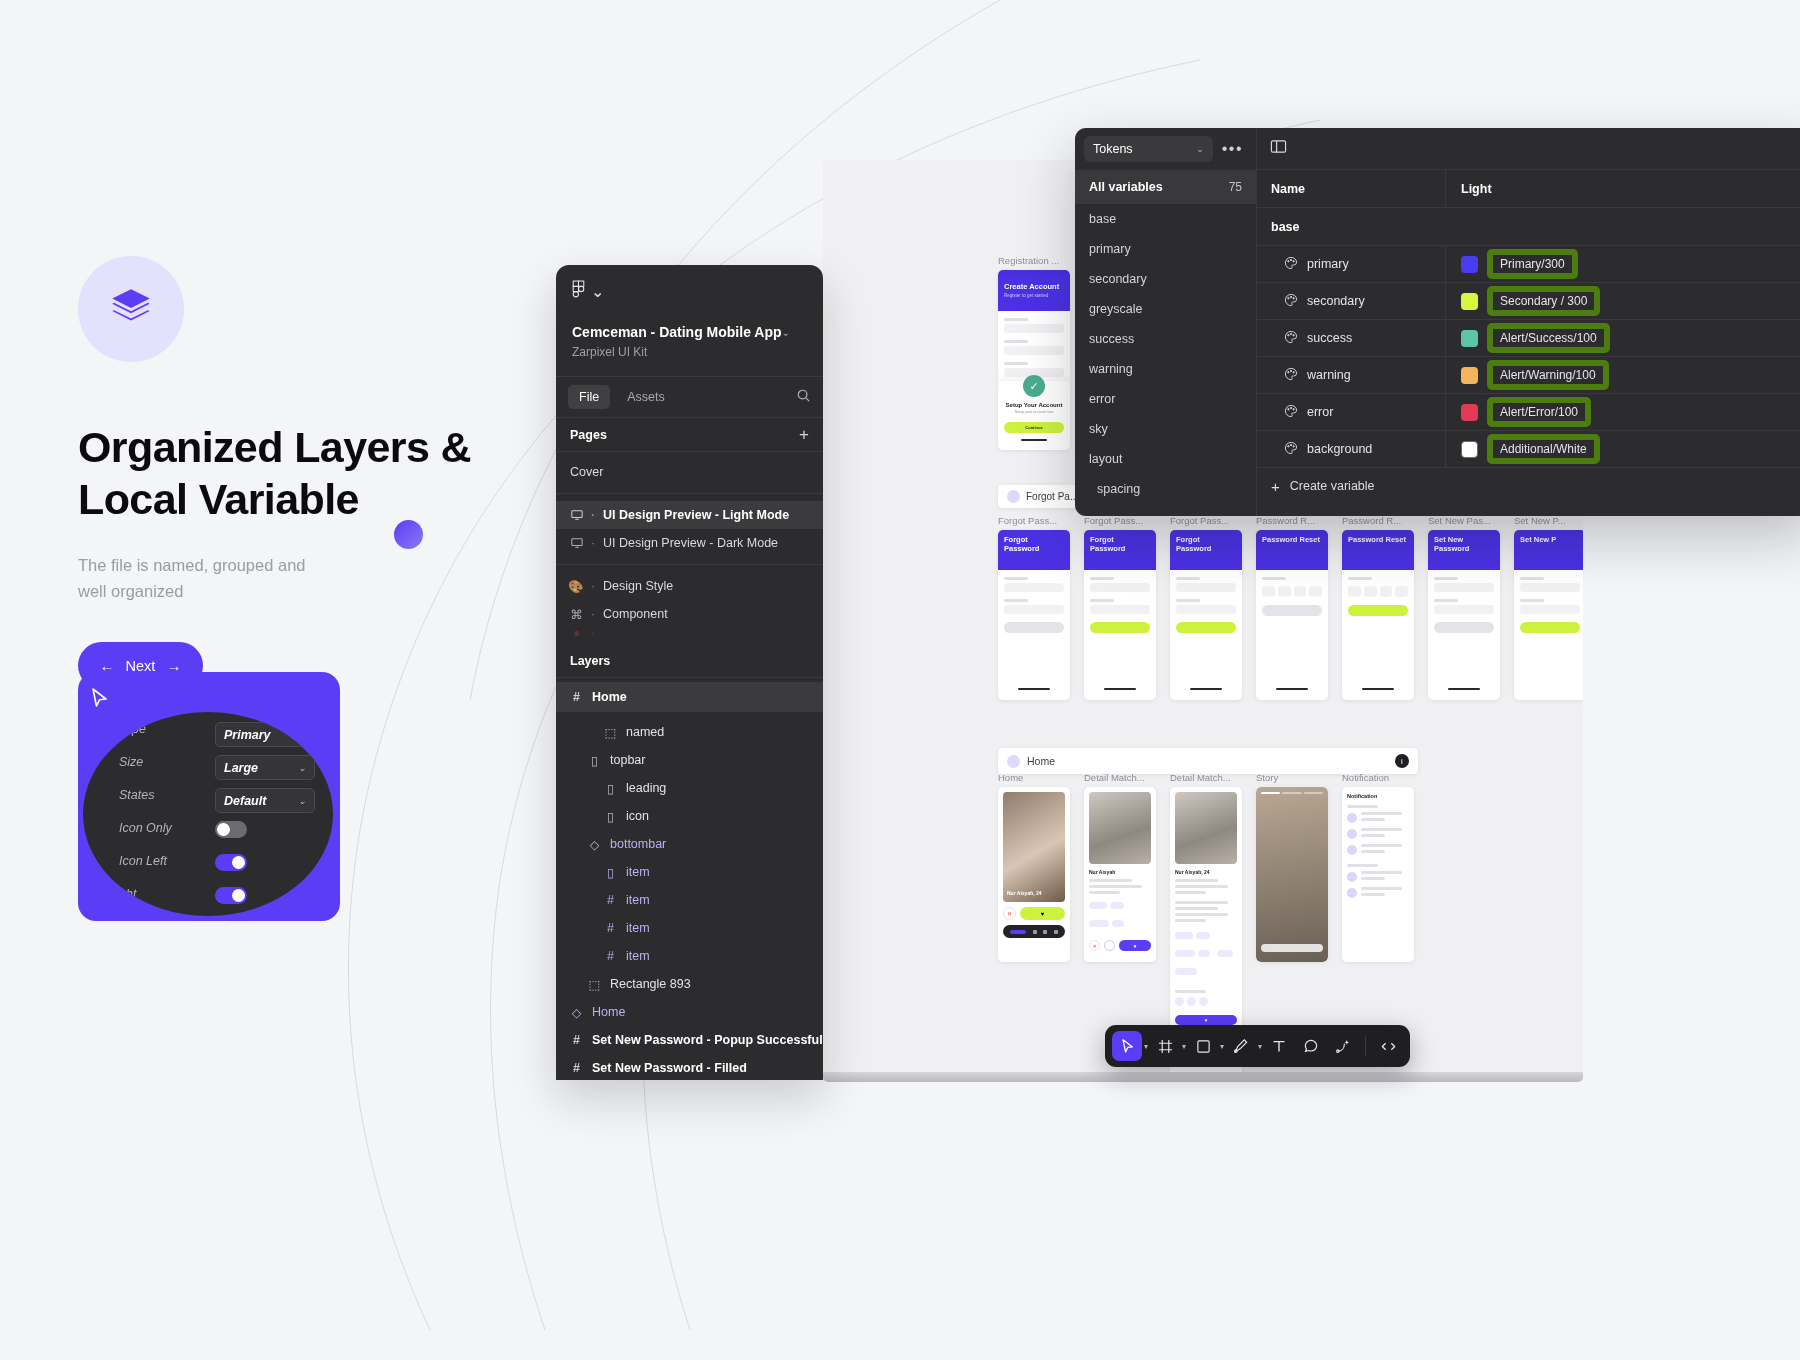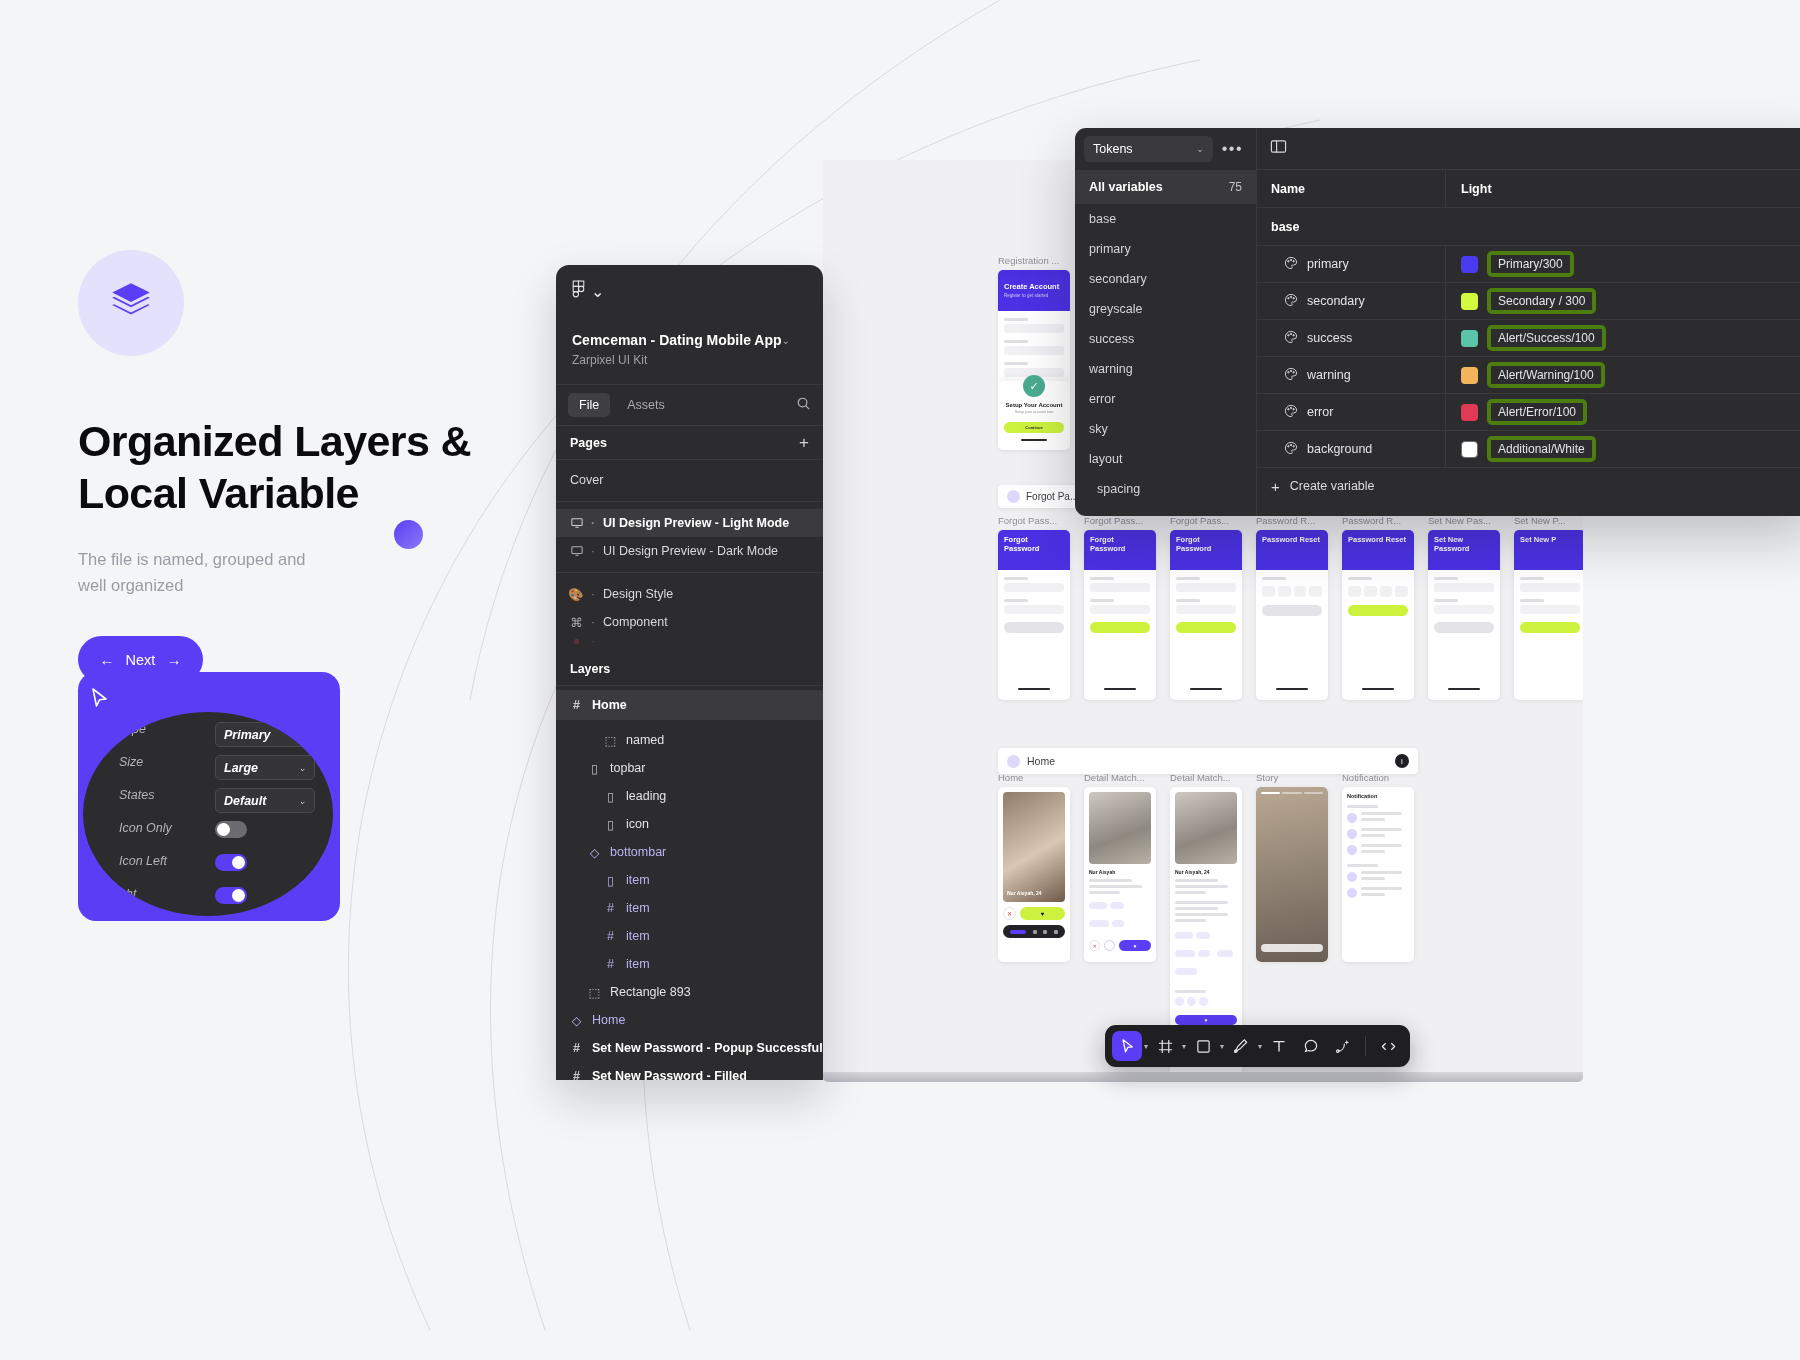--- a/index.html
+++ b/index.html
@@ -13,21 +13,21 @@
   
   .bg-arcs { position:absolute; inset:0; z-index:0; pointer-events:none; }
   .orbit-dot {
     position:absolute; left:394px; top:520px; width:29px; height:29px;
     border-radius:50%;
     background:linear-gradient(135deg,#5b3df5,#8a79f7);
     z-index:2;
   }
 
   
-  .hero { position:absolute; left:78px; top:250px; width:470px; z-index:3; }
+  .hero { position:absolute; left:78px; top:256px; width:470px; z-index:3; }
   .hero-badge {
     width:106px; height:106px; border-radius:50%;
     background:#e3e1fb;
     display:flex; align-items:center; justify-content:center;
   }
   .hero-title {
     margin-top:60px;
     font-size:43px; font-weight:700; line-height:1.2;
     letter-spacing:-0.6px; color:#0b0b0d;
   }
@@ -97,21 +97,21 @@
   
   .layers-panel {
     position:absolute; left:556px; top:265px; width:267px; height:815px;
     background:#2c2c2e; border-radius:13px 13px 0 0;
     z-index:8; overflow:hidden; color:#e7e7ea;
     box-shadow:0 18px 46px rgba(18,18,30,.18);
   }
   .lp-top { padding:15px 16px 0 16px; }
   .lp-logo-row { display:flex; align-items:center; gap:6px; height:22px; }
   .lp-file {
-    margin-top:30px; font-size:14px; font-weight:700; color:#fff;
+    margin-top:22px; font-size:14px; font-weight:700; color:#fff;
     display:flex; align-items:center; 
   }
   .lp-file .cv { font-size:10px; color:#a4a4a9; font-weight:400; }
   .lp-sub { margin-top:5px; font-size:12px; color:#a0a0a6; }
   .lp-tabs {
     margin-top:17px; height:42px; display:flex; align-items:center; gap:6px;
     padding:0 12px; border-top:1px solid #3a3a3d; border-bottom:1px solid #3a3a3d;
   }
   .lp-tab {
     font-size:12.5px; padding:5px 11px; border-radius:5px; color:#a9a9af; cursor:pointer;
@@ -238,21 +238,21 @@
     width:188px; padding-left:27px; font-size:12.5px; color:#e4e4e8;
     display:flex; align-items:center; gap:9px;
   }
   .tk-row .val {
     flex:1; height:100%; border-left:1px solid #3a3a3d;
     display:flex; align-items:center; gap:9px; padding-left:15px;
   }
   .sw { width:17px; height:17px; border-radius:4px; flex:none; }
   .sw.wht { border:1px solid #6a6a70; }
   .chip {
-    border:4px solid #4d7c0f; border-radius:5px; padding:2px 7px;
+    border:6px solid #4d7c0f; border-radius:5px; padding:2px 7px;
     font-size:12px; color:#e6e6ea; white-space:nowrap;
   }
   .tk-create {
     height:36px; display:flex; align-items:center; gap:10px; padding-left:14px;
     font-size:12.5px; color:#dcdce0; cursor:pointer;
   }
 
   
   .toolbar {
     position:absolute; left:1105px; top:1025px; height:42px;

